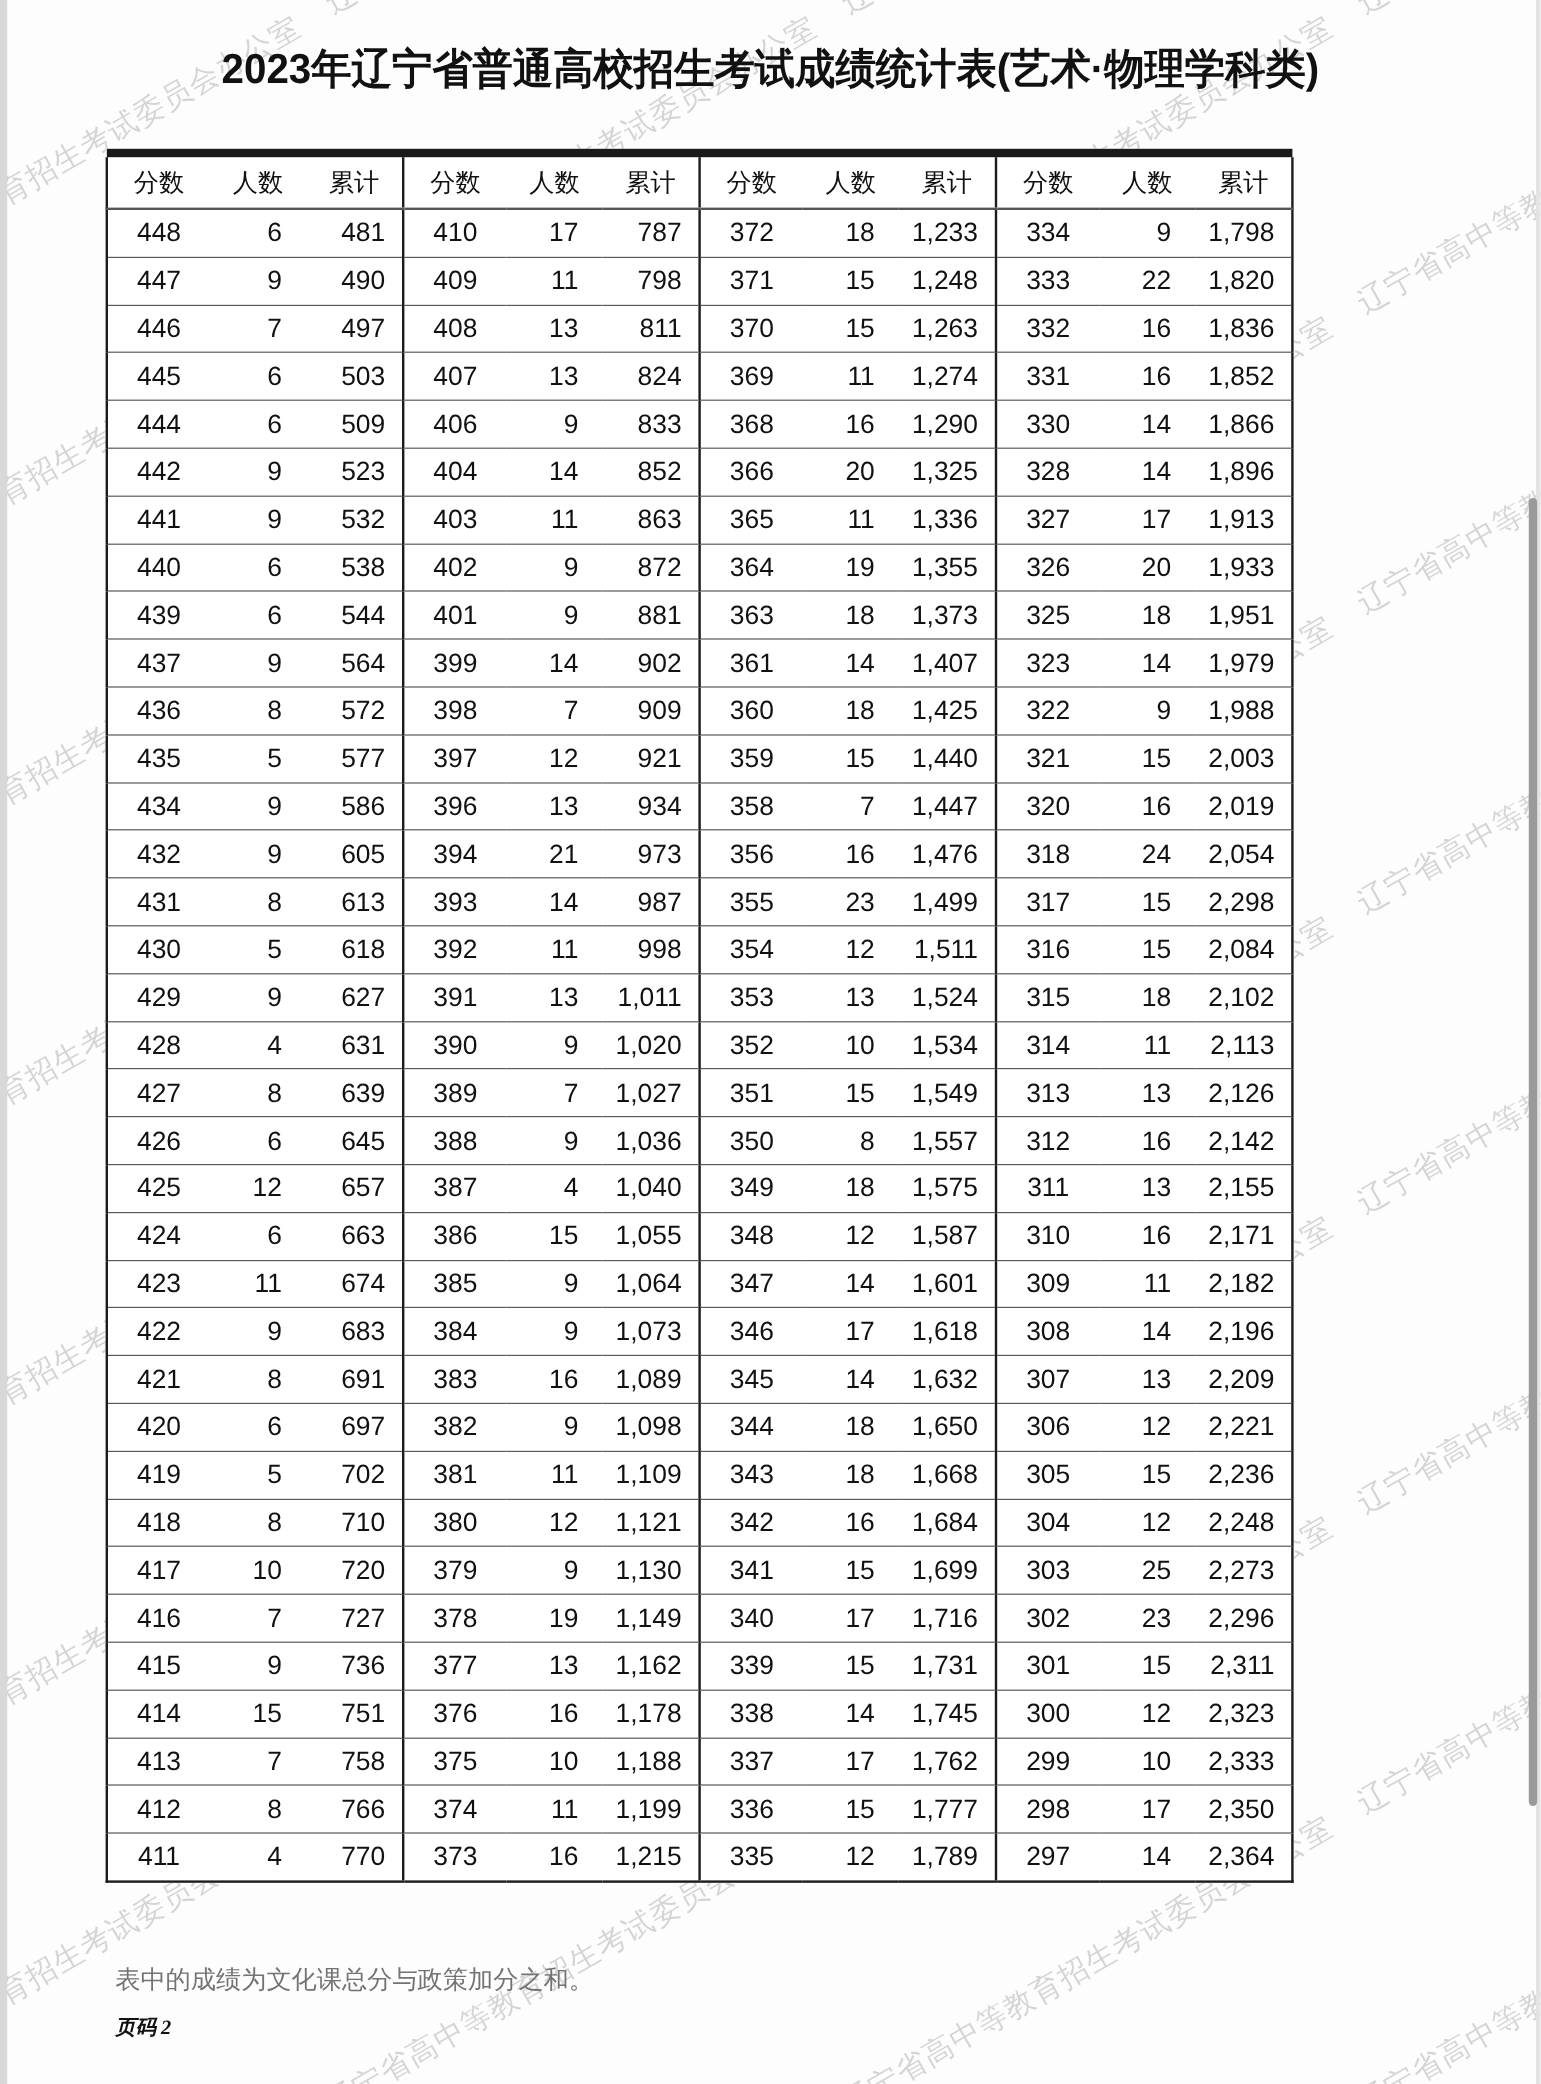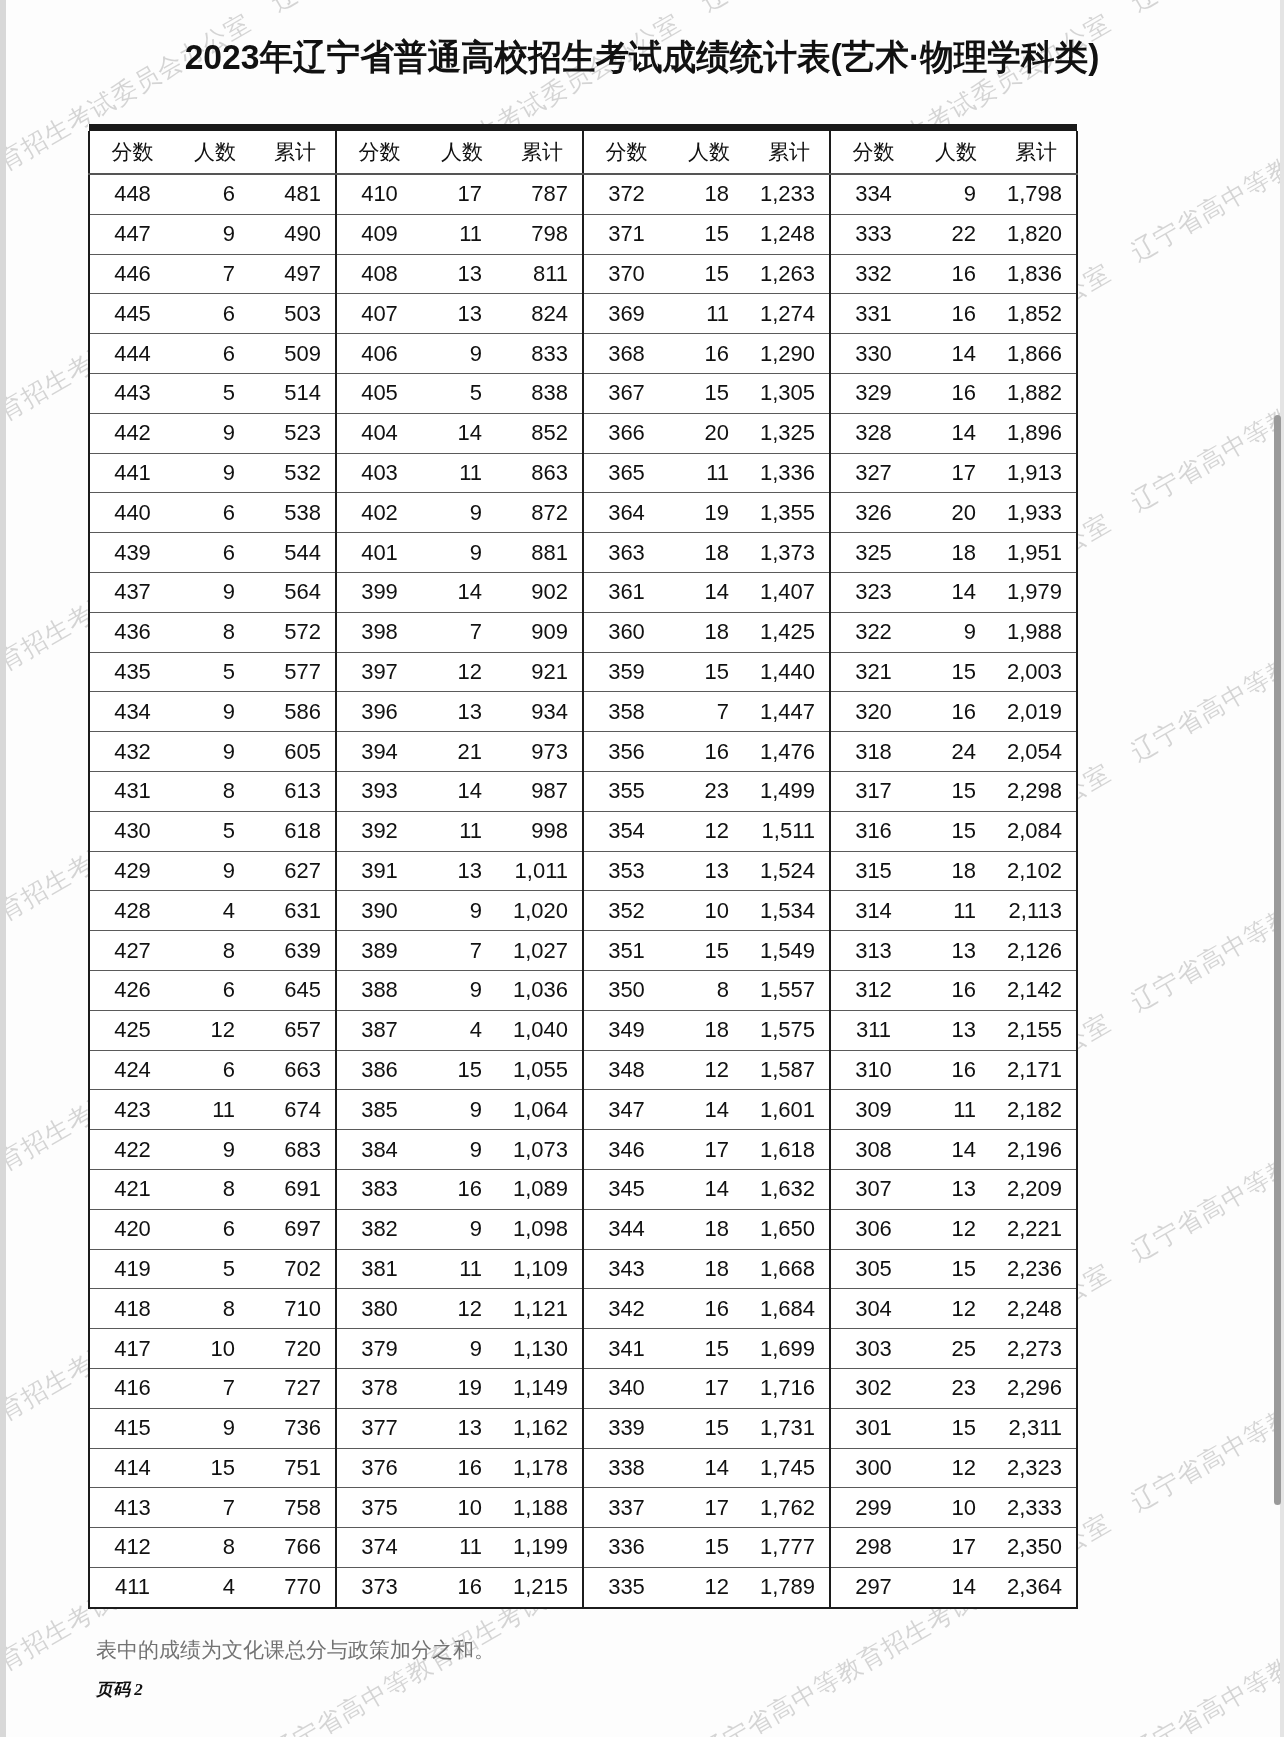--- a/index.html
+++ b/index.html
@@ -307,34 +307,20 @@
             <td class="cell count">9</td>
             <td class="cell cum">833</td>
             <td class="cell score gsep-left">368</td>
             <td class="cell count">16</td>
             <td class="cell cum">1,290</td>
             <td class="cell score gsep-left">330</td>
             <td class="cell count">14</td>
             <td class="cell cum outer-right">1,866</td>
           </tr>
           <tr class="data-row">
-            <td class="cell score outer-left">443</td>
-            <td class="cell count">5</td>
-            <td class="cell cum">514</td>
-            <td class="cell score gsep-left">405</td>
-            <td class="cell count">5</td>
-            <td class="cell cum">838</td>
-            <td class="cell score gsep-left">367</td>
-            <td class="cell count">15</td>
-            <td class="cell cum">1,305</td>
-            <td class="cell score gsep-left">329</td>
-            <td class="cell count">16</td>
-            <td class="cell cum outer-right">1,882</td>
-          </tr>
-          <tr class="data-row">
             <td class="cell score outer-left">442</td>
             <td class="cell count">9</td>
             <td class="cell cum">523</td>
             <td class="cell score gsep-left">404</td>
             <td class="cell count">14</td>
             <td class="cell cum">852</td>
             <td class="cell score gsep-left">366</td>
             <td class="cell count">20</td>
             <td class="cell cum">1,325</td>
             <td class="cell score gsep-left">328</td>

